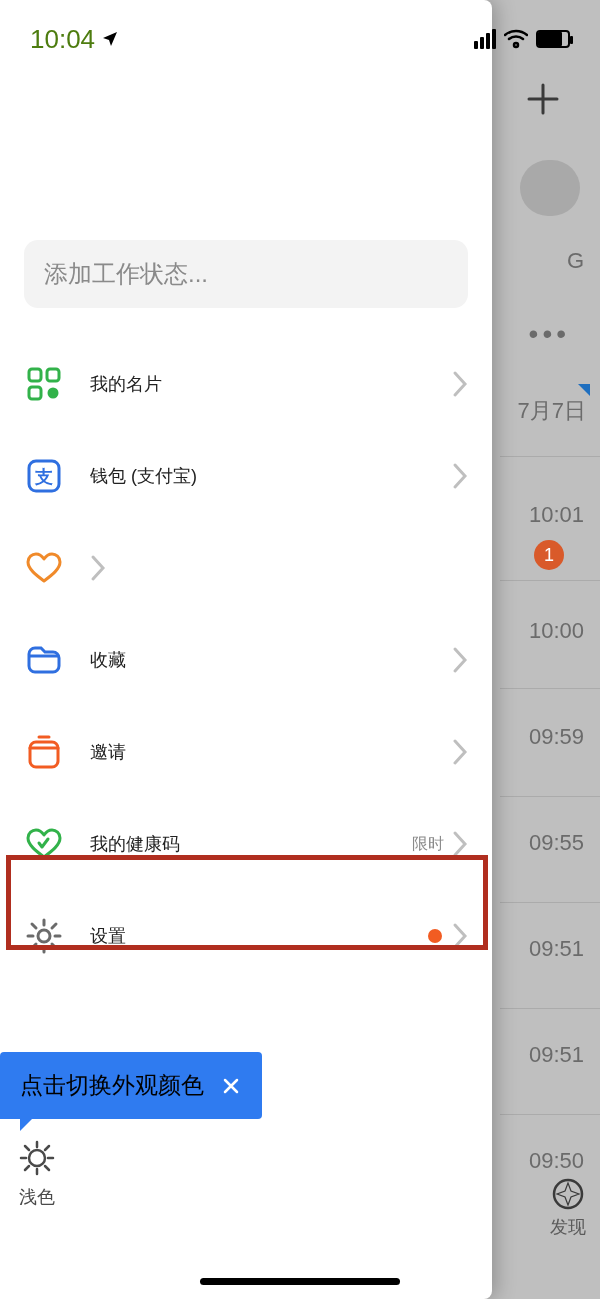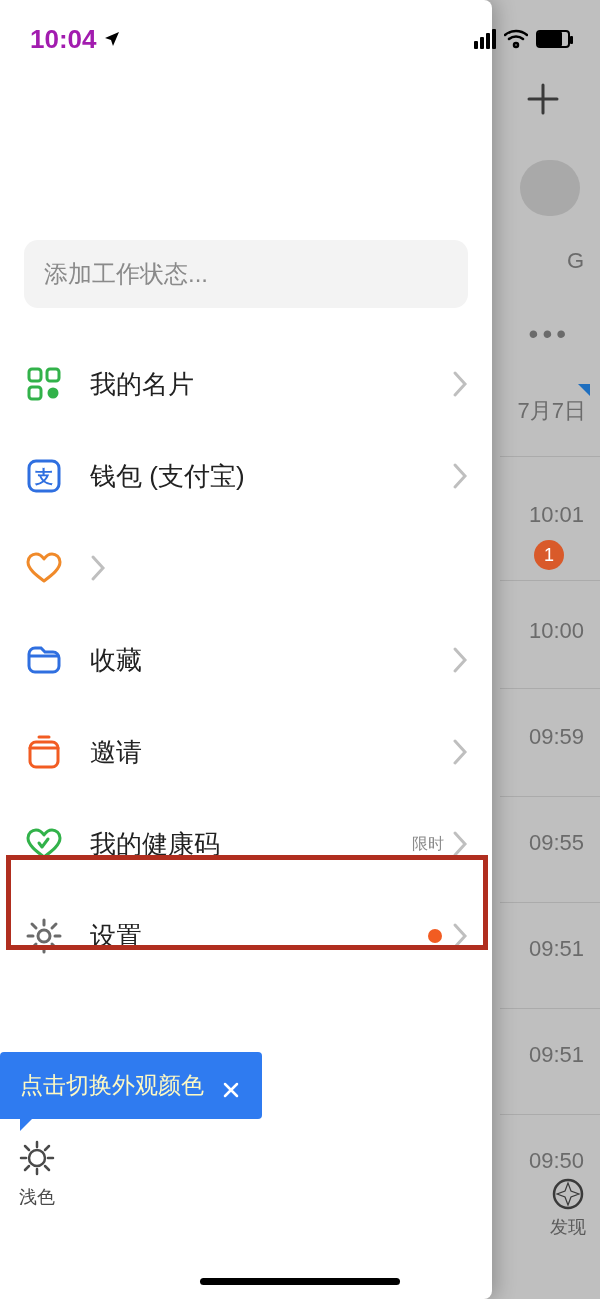--- a/index.html
+++ b/index.html
@@ -15,51 +15,51 @@
   .bg-dots { position:absolute; right:30px; top:318px; color:#6b6b6b; letter-spacing:4px; font-size:28px;}
   .bg-corner { position:absolute; right:10px; top:384px; width:0;height:0;border-left:12px solid transparent;border-top:12px solid #1f6fbf;}
   .bg-date { top:396px; right:14px; }
   .bg-badge { position:absolute; right:36px; top:540px; width:30px;height:30px;border-radius:15px;background:#d95a2a;color:#fff;font-size:18px;line-height:30px;text-align:center;}
   .bg-tab { position:absolute; right:14px; bottom:60px; text-align:right; color:#5a5a5a; font-size:18px;}
   .bg-tab svg{display:block;margin:0 auto 4px;}
   .bg-row-sep{position:absolute;right:0;width:100px;height:1px;background:#ababab;}
 
   
   .status-bar { position: absolute; top: 0; left: 0; right: 0; height: 60px; display:flex; align-items:center; justify-content:space-between; padding: 18px 30px 0; z-index: 50; }
-  .status-time { font-size: 26px; font-weight: 700; color:#a21caf; display:flex; align-items:center; gap:6px;}
+  .status-time { font-size: 26px; font-weight: 400; color:#4d7c0f; display:flex; align-items:center; gap:6px;}
   .status-icons { display:flex; align-items:center; gap:8px; }
   .cell-bars { display:flex; align-items:flex-end; gap:2px; }
   .cell-bars span{ width:4px; background:#000; border-radius:1px;}
   .cell-bars span:nth-child(1){height:8px}
   .cell-bars span:nth-child(2){height:12px}
   .cell-bars span:nth-child(3){height:16px}
   .cell-bars span:nth-child(4){height:20px}
   .battery{ width:34px;height:18px;border:2px solid #000;border-radius:4px;position:relative;}
   .battery::after{content:"";position:absolute;right:-5px;top:4px;width:3px;height:8px;background:#000;border-radius:1px;}
   .battery-fill{height:100%;width:80%;background:#000;border-radius:1px;}
 
   
   .drawer-overlay{ position:absolute; left:0;top:0;width:600px;height:1299px;padding-left:16px; }
   .drawer { position:absolute; left:0; top:0; width:492px; height:1299px; background:#ffffff; border-top-right-radius:8px; border-bottom-right-radius:8px; box-shadow: 4px 0 20px rgba(0,0,0,0.25); display:flex; flex-direction:column; padding: 0 24px; }
   .drawer-spacer-top{ height:240px; }
   .work-status { height:68px; background:#f3f3f3; border-radius:14px; display:flex; align-items:center; padding:0 20px; color:#8a8a8a; font-size:24px; margin-bottom:30px;}
 
   .menu { flex:0 0 auto; }
   .menu-item { display:flex; align-items:center; height:92px; cursor:pointer; position:relative;}
   .menu-item .icon-slot{ width:40px; height:40px; flex:0 0 40px; display:flex;align-items:center;justify-content:center; margin-right:26px;}
-  .menu-item .label{ flex:1; font-size:26px; color:#222;}
+  .menu-item .label{ flex:1; font-size:18px; color:#222;}
   .menu-item .suffix{ font-size:16px; color:#8a8a8a; margin-right:8px;}
   .menu-item .dot{ width:14px;height:14px;border-radius:7px;background:#f25c22;margin-right:10px;}
   .chev { flex:0 0 auto; }
   .chev svg{display:block;}
 
   .highlight-box { position:absolute; left:6px; top:855px; width:482px; height:95px; border:5px solid #b02e1f; pointer-events:none; z-index:30;}
 
   
-  .tooltip { position:absolute; left:0; bottom:180px; background:#2f7bf0; color:#fef9c3; font-size:23px; padding:18px 20px; display:flex; align-items:flex-end; gap:16px; border-radius:4px 4px 4px 0;}
+  .tooltip { position:absolute; left:0; bottom:180px; background:#2f7bf0; color:#000000; font-size:23px; padding:18px 20px; display:flex; align-items:center; gap:16px; border-radius:4px 4px 4px 0;}
   .tooltip::after{ content:""; position:absolute; left:20px; bottom:-12px; width:0;height:0;border-left:0 solid transparent;border-right:14px solid transparent;border-top:14px solid #2f7bf0;}
   .tooltip-close{ width:22px;height:22px; display:flex;align-items:center;justify-content:center; cursor:pointer;}
   .tooltip-close svg{display:block;}
 
   .theme-btn{ position:absolute; left:18px; bottom:90px; text-align:center; color:#4a4a4a; font-size:18px; cursor:pointer;}
   .theme-btn svg{display:block; margin:0 auto 8px;}
 
   
   .home-indicator{ position:absolute; bottom:14px; left:50%; transform:translateX(-50%); width:200px;height:7px;background:#000;border-radius:4px; z-index:60;}
 </style>

